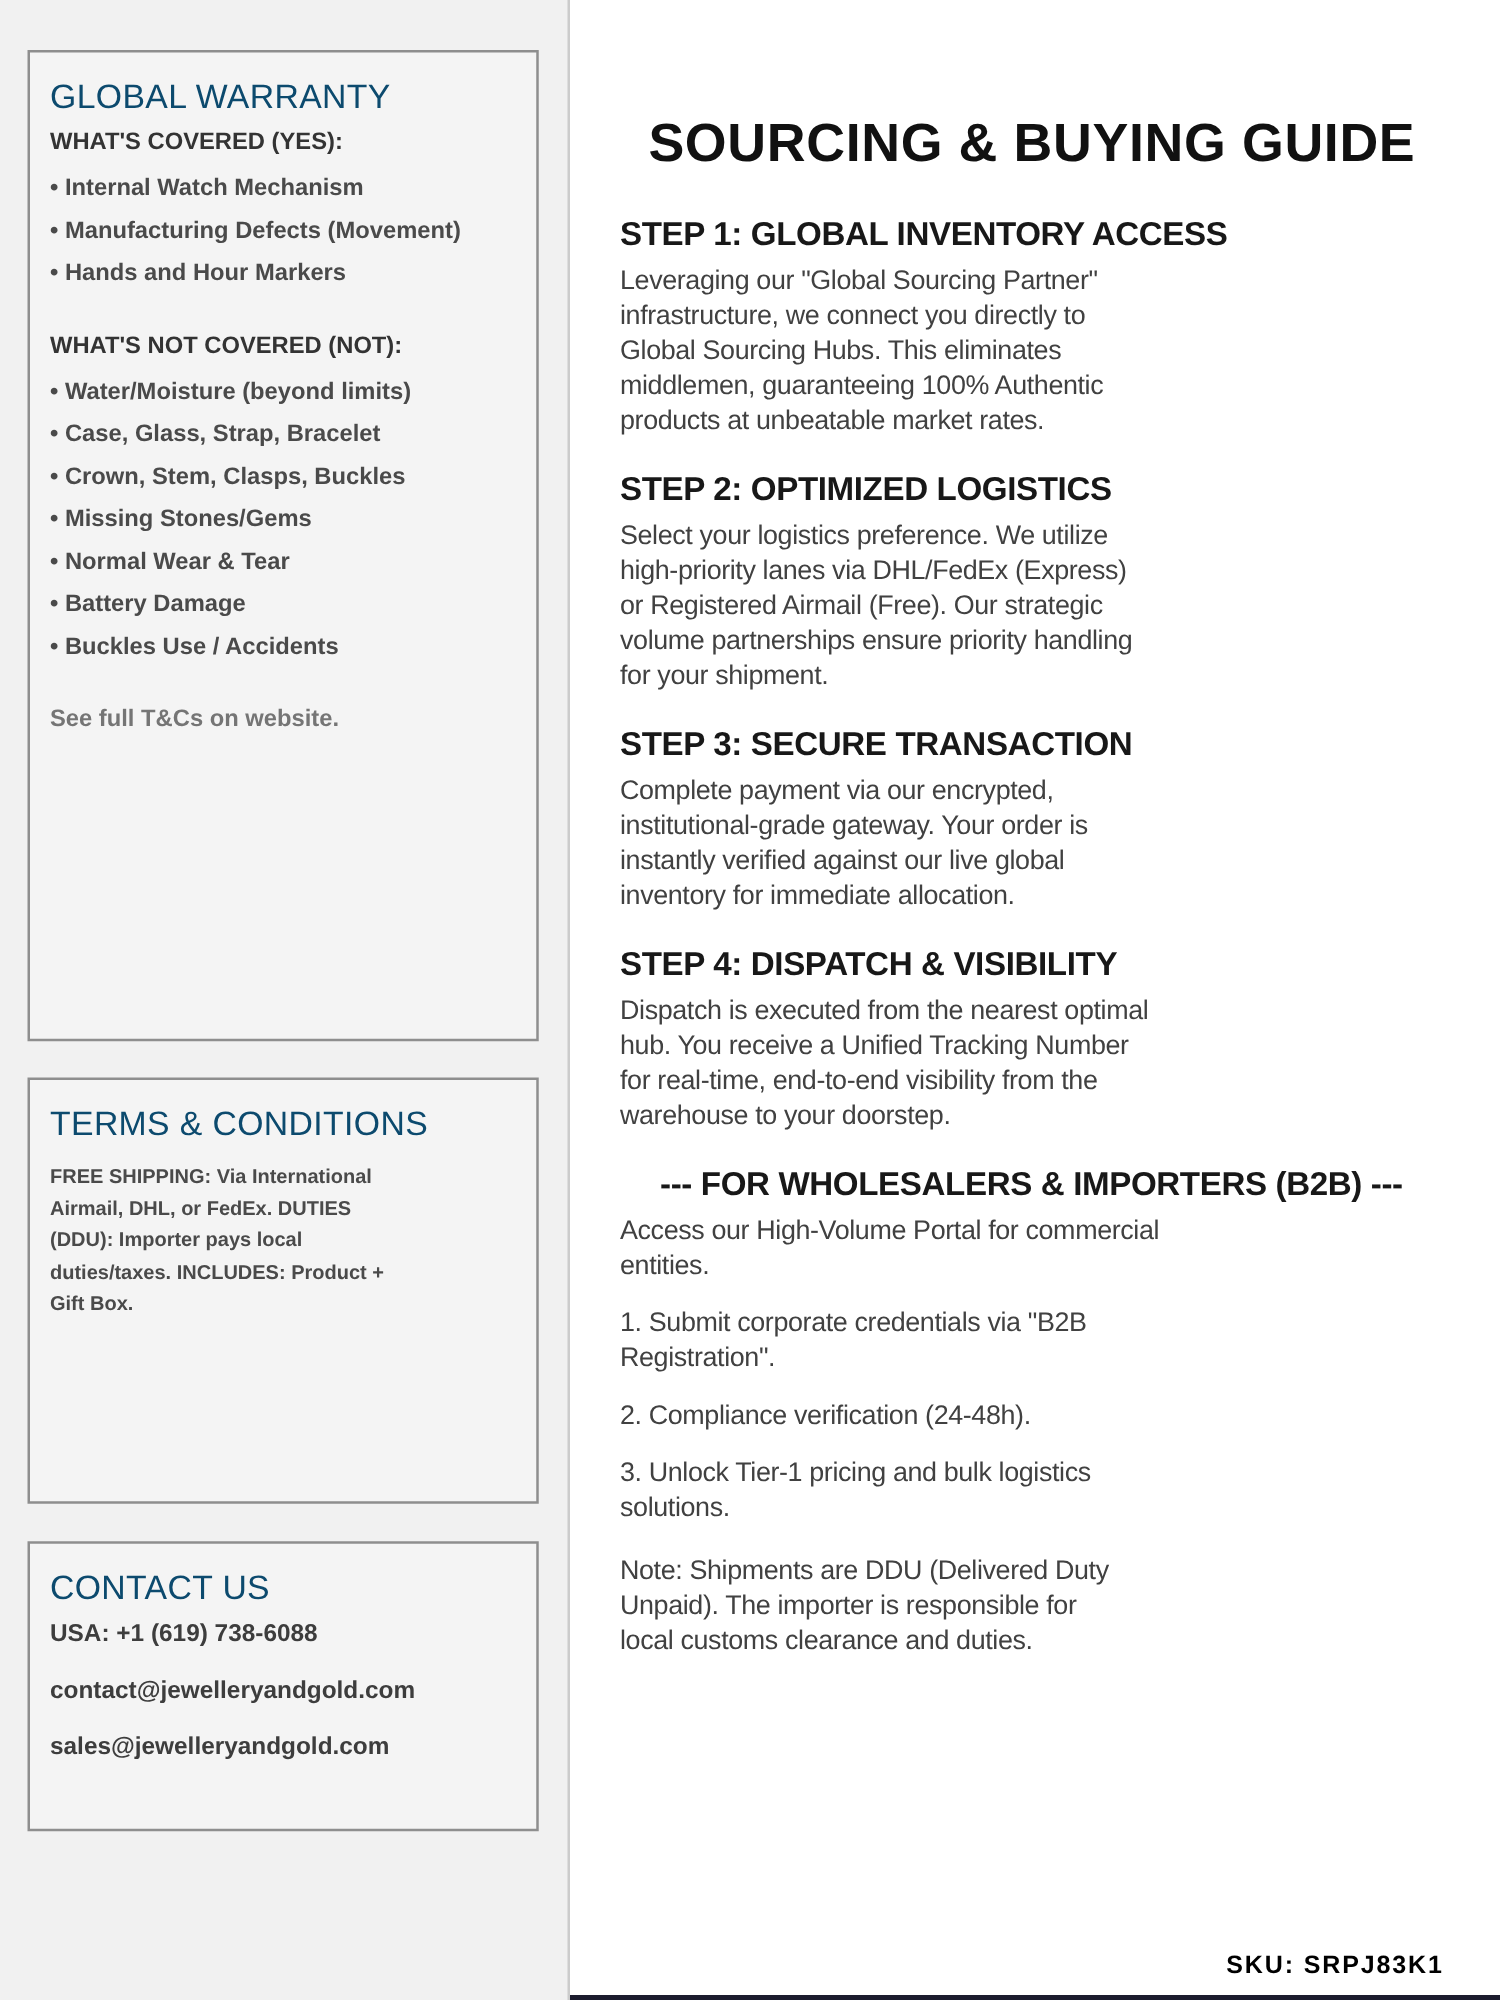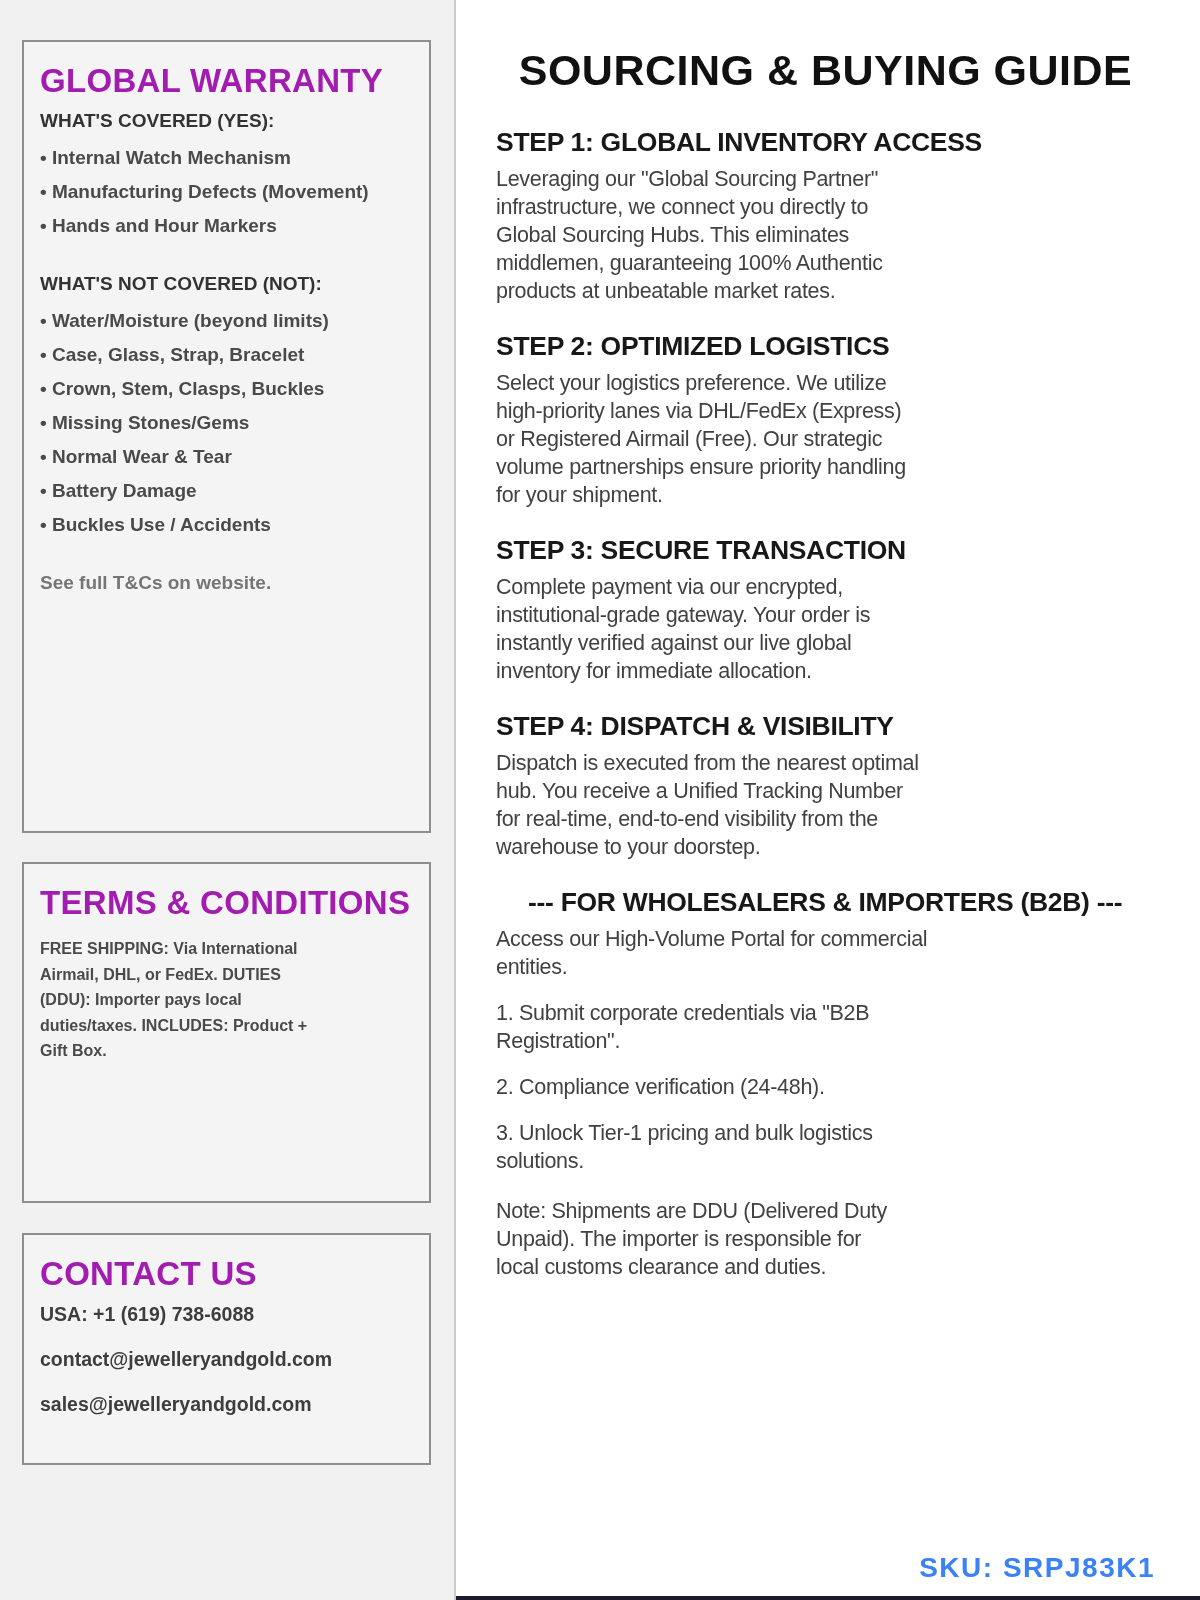--- a/index.html
+++ b/index.html
@@ -22,21 +22,21 @@
   .box {
     border:2px solid #8e8e8e;
     background:#f4f4f4;
     padding:20px 16px 16px 16px;
   }
   .warranty-box { height:793px; }
   .terms-box   { height:341px; margin-top:29px; }
   .contact-box { height:232px; margin-top:30px; }
 
   .box h2 {
-    font-size:33px; font-weight:bold; color:#a21caf;
+    font-size:27px; font-weight:normal; color:#0c4a6e;
     letter-spacing:0.3px; margin-bottom:10px;
   }
   .sub-title {
     font-size:19px; font-weight:bold; color:#333333;
     margin-top:8px; margin-bottom:16px;
   }
   .bullet-list { list-style:none; }
   .bullet-list li {
     font-size:19px; font-weight:bold; color:#4a4a4a;
     margin-bottom:15px; line-height:19px;
@@ -59,40 +59,41 @@
   
   .main {
     flex:1; position:relative;
     background:#ffffff;
     padding:46px 45px 0 40px;
   }
   .main h1 {
     font-size:43px; font-weight:bold; color:#111111;
     text-align:center; letter-spacing:0.5px;
     margin-bottom:32px;
+    margin-top:45px;
   }
   .step h2, .b2b-heading {
     font-size:26.5px; font-weight:bold; color:#181818;
     letter-spacing:-0.3px; margin-bottom:7px;
   }
   .body-text {
     font-size:21.5px; color:#414141;
     line-height:28px; letter-spacing:-0.3px;
     white-space:pre-line;
     margin-bottom:26px;
     max-width:640px;
   }
   .b2b-heading { margin-top:0;margin-left:32px; }
   .b2b-intro { margin-bottom:18px; }
   .b2b-item { margin-bottom:18px; }
   .b2b-note { margin-top:22px; }
 
   .sku {
     position:absolute; right:45px; bottom:16px;
-    font-size:28px; font-weight:bold; color:#3b82f6;
+    font-size:20px; font-weight:bold; color:#000000;
     letter-spacing:1.5px;
   }
   .footer-bar {
     position:absolute; left:0; right:0; bottom:0;
     height:4px; background:#1c1c2e;
   }
 </style>
 </head>
 <body>
 

